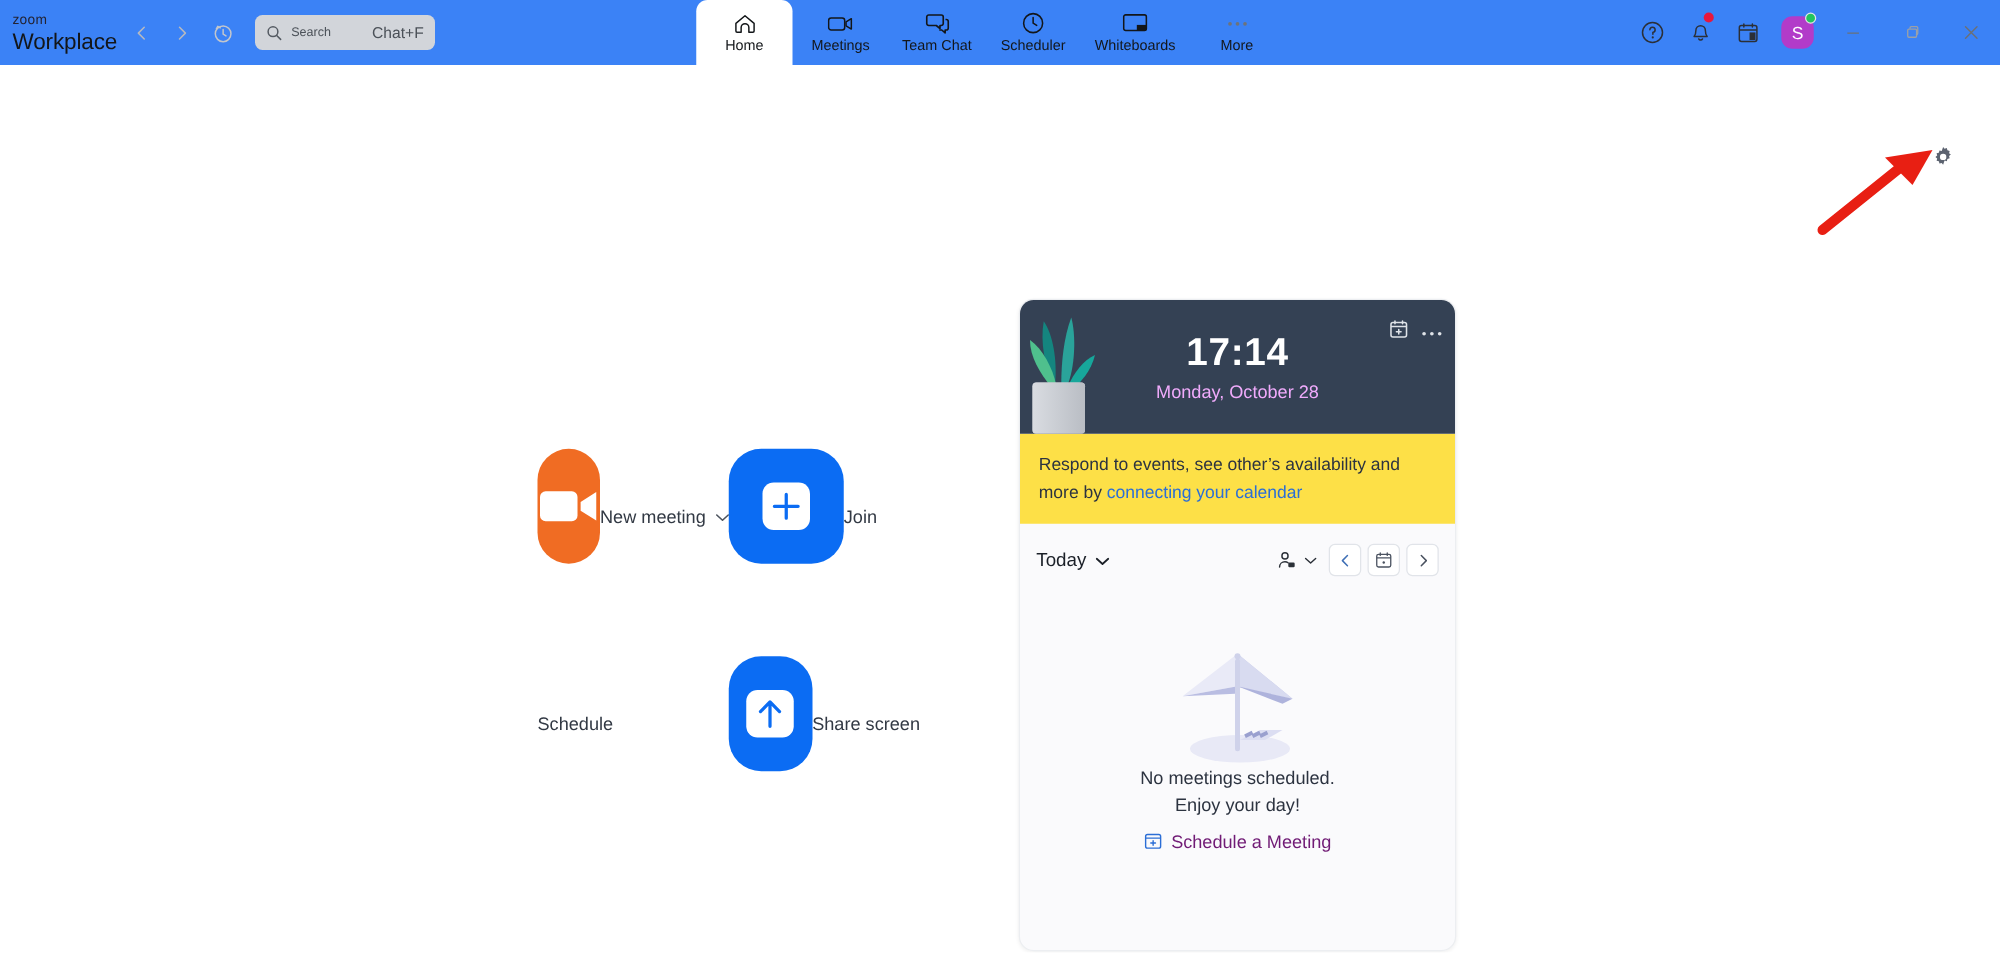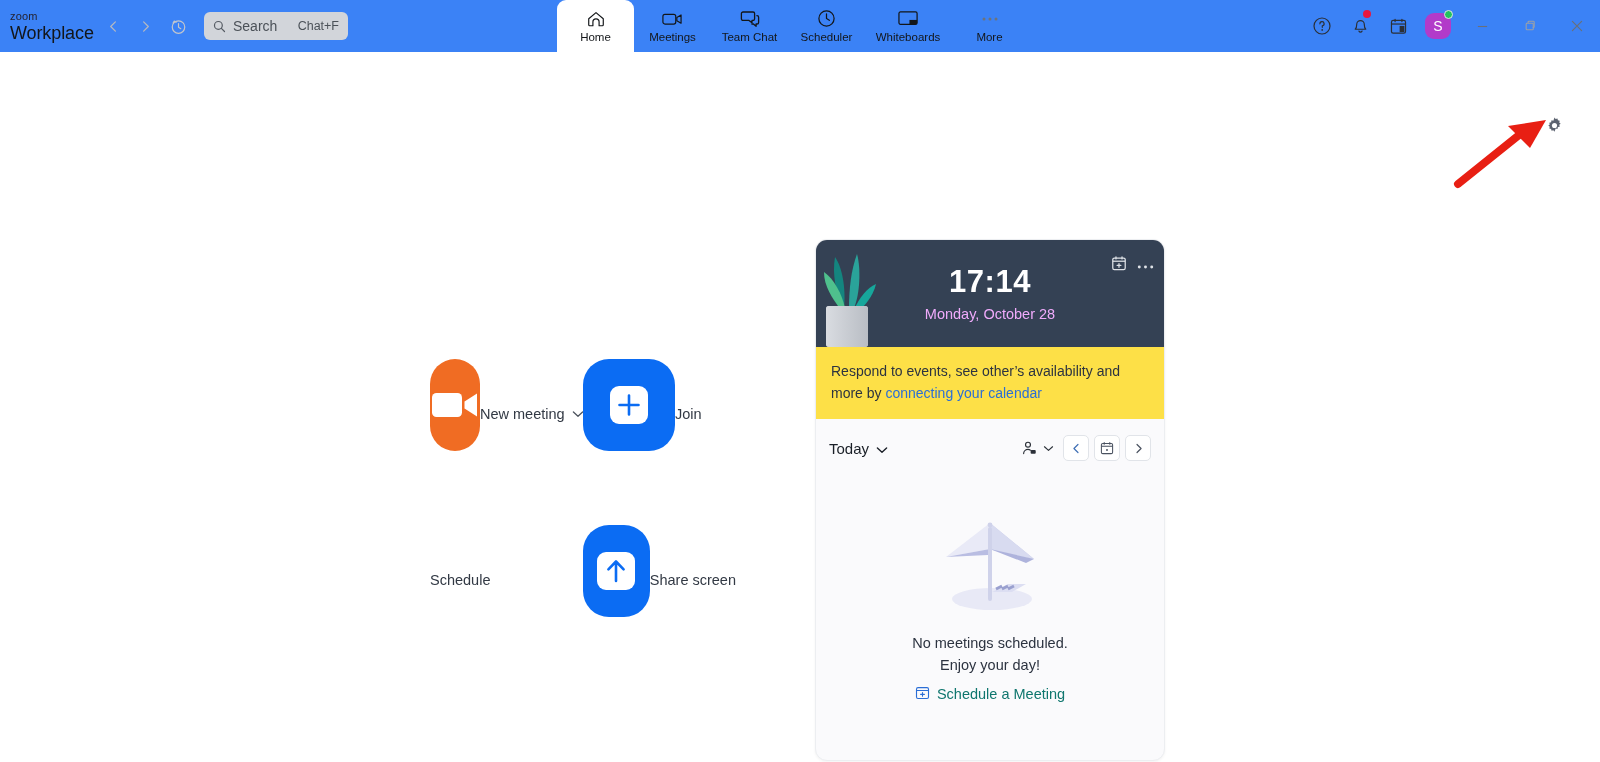--- a/index.html
+++ b/index.html
@@ -36,21 +36,21 @@
   }
   .hist-icon { width: 32px; height: 30px; display:flex; align-items:center; justify-content:center; color:#c3c6cc;}
   .searchbox {
     margin-left: 10px;
     width: 144px; height: 28px;
     background: #d2d5da; border-radius: 6px;
     display: flex; align-items: center; padding: 0 9px;
     gap: 7px;
   }
   .searchbox .s-icon { color: #555b63; display:flex; }
-  .searchbox .s-ph { font-size: 14px; color: #4b5158; flex: 1; }
+  .searchbox .s-ph { font-size: 10px; color: #4b5158; flex: 1; }
   .searchbox .s-kbd { font-size: 12.5px; color: #4b5158; }
 
   
   .tabs {
     position: absolute; left: 557px; top: 0;
     display: flex; align-items: flex-end; height: 52px;
   }
   .tab {
     width: 77px; height: 52px;
     display: flex; flex-direction: column; align-items: center; justify-content: center;
@@ -160,23 +160,23 @@
     width: 26px; height: 26px; border: 1px solid #e1e4e9; border-radius: 5px;
     background: #fff; display: flex; align-items: center; justify-content: center;
     color: #4a5260; cursor: default;
   }
   .nav-btn.chev { color: #3f6fb5; }
 
   .empty {
     flex: 1; display: flex; flex-direction: column; align-items: center;
     padding-top: 26px;
   }
-  .empty-msg { margin-top: 20px; font-size: 14.5px; color: #2c3340; text-align: center; line-height: 1.5; }
+  .empty-msg { font-size: 14.5px; color: #2c3340; text-align: center; line-height: 1.5; }
   .sched-link {
-    margin-top: 8px; font-size: 14.5px; color: #0f766e;
+    margin-top: 8px; font-size: 14.5px; color: #701a75;
     display: flex; align-items: center; gap: 7px; cursor: default;
   }
 
   .card-foot {
     height: 46px; border-top: 1px solid #eceef1; background: #ffffff;
     display: flex; align-items: center; padding: 0 15px; flex: none;
   }
   .rec-link { font-size: 14.5px; color: #3a4150; display: flex; align-items: center; gap: 9px; cursor: default;}
 </style>
 </head>

